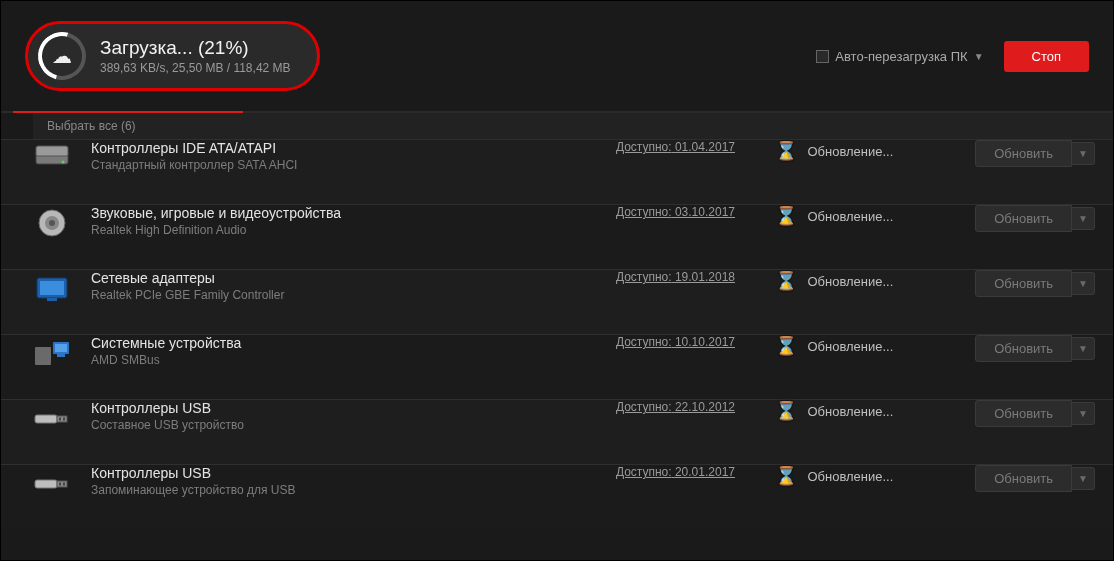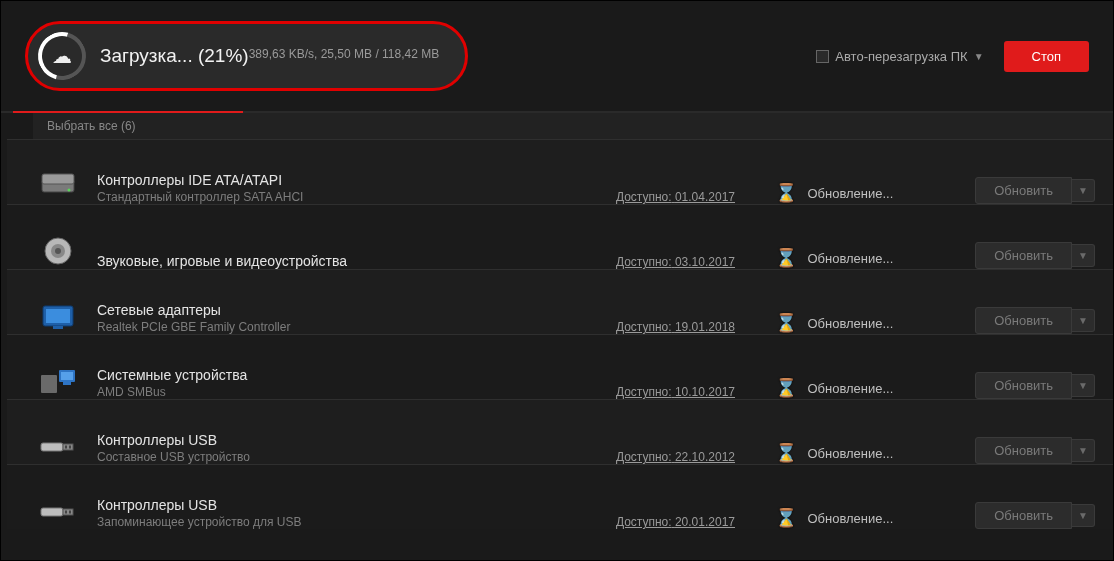--- a/index.html
+++ b/index.html
@@ -43,21 +43,21 @@
     border-radius: 50%;
     transform: rotate(-30deg);
   }
   .dl-icon-cloud {
     position: absolute;
     top: 50%; left: 50%;
     transform: translate(-50%, -50%);
     font-size: 20px;
     color: #eee;
   }
-  .dl-texts { display: flex; flex-direction: row; }
+  .dl-texts { display: flex; flex-direction: column; }
   .dl-title { font-size: 19px; color: #f2f2f2; font-weight: 400; }
   .dl-sub { font-size: 12px; color: #9a9a9a; margin-top: 2px; }
 
   .header-right {
     display: flex;
     align-items: center;
     gap: 20px;
     padding-left: 16px;
   }
   .auto-reboot {
@@ -101,26 +101,25 @@
     color: #888;
     padding: 6px 14px;
     background: #222;
     margin-left: 32px;
   }
 
   
   .list { }
   .row {
     display: flex;
-    align-items: flex-end;
+    align-items: flex-start;
     height: 65px;
     padding: 0 18px 0 18px;
     border-top: 1px solid #2f2f2f;
     background: #1e1e1e;
-    margin-left: 6px;
   }
   .row:nth-child(even) { background: #1b1b1b; }
 
   .dev-icon {
     width: 42px; height: 36px;
     margin: 0 18px 0 12px;
     display: flex; align-items: center; justify-content: center;
     flex-shrink: 0;
   }
   .dev-icon svg { width: 38px; height: 32px; }
@@ -233,20 +232,21 @@
     </div>
   </div>
     <div class="row">
     <div class="dev-icon">
       <svg viewBox="0 0 38 32">
           <use href="#ic-speaker"></use>
         </svg>
     </div>
     <div class="name-col">
       <div class="drv-name">Звуковые, игровые и видеоустройства</div>
+      <div class="drv-sub">Realtek High Definition Audio</div>
     </div>
     <div class="avail-col">
       <a><span>Доступно:</span> <span>03.10.2017</span></a>
     </div>
     <div class="status-col">
       <span class="hourglass">⌛</span>
       <span>Обновление...</span>
     </div>
     <div class="action-col">
       <button class="update-btn">Обновить</button>

